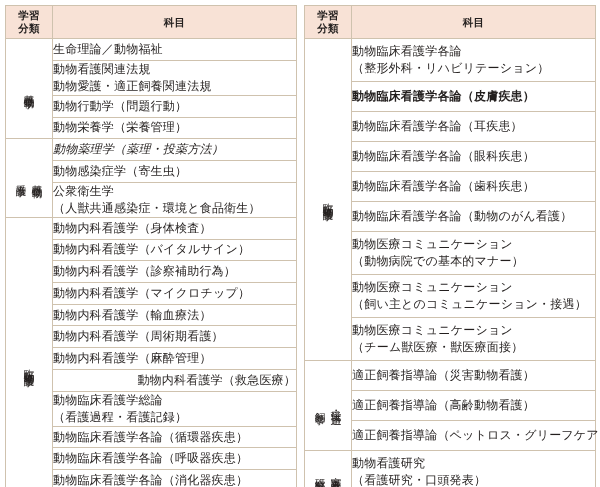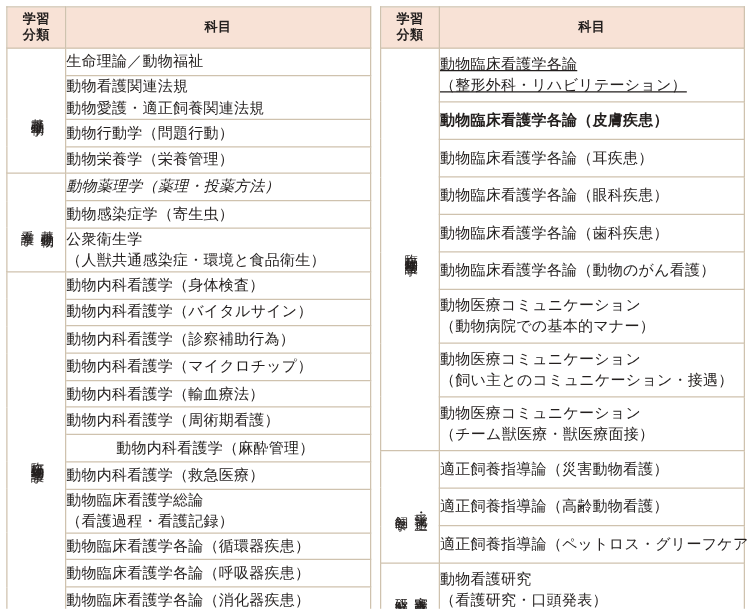--- a/index.html
+++ b/index.html
@@ -199,26 +199,26 @@
             <td class="subj" style="height: 20.7469px;">
               <span class="ln">動物内科看護学（輸血療法）</span>
             </td>
           </tr>
           <tr class="r1">
             <td class="subj" style="height: 20.7469px;">
               <span class="ln">動物内科看護学（周術期看護）</span>
             </td>
           </tr>
           <tr class="r1">
-            <td class="subj" style="height: 20.7469px; padding-left: 40px;">
+            <td class="subj" style="height: 20.7469px;">
               <span class="ln">動物内科看護学（麻酔管理）</span>
             </td>
           </tr>
           <tr class="r1">
-            <td class="subj" style="height: 20.7469px;">
+            <td class="subj" style="height: 20.7469px; text-align: right;">
               <span class="ln">動物内科看護学（救急医療）</span>
             </td>
           </tr>
           <tr class="r2">
             <td class="subj" style="height: 29.7673px;">
               <span class="ln">動物臨床看護学総論</span>
               <span class="ln">（看護過程・看護記録）</span>
             </td>
           </tr>
           <tr class="r1">
@@ -262,21 +262,21 @@
           <th class="subj">科目</th>
         </tr>
       </thead>
       <tbody>
           <tr class="r2">
             <td class="cat" rowspan="9">
               <div class="vert-wrap">
                 <span class="vcol">臨床動物看護学</span>
               </div>
             </td>
-            <td class="subj" style="height: 41.7937px; text-decoration: underline;">
+            <td class="subj" style="height: 41.7937px;">
               <span class="ln">動物臨床看護学各論</span>
               <span class="ln">（整形外科・リハビリテーション）</span>
             </td>
           </tr>
           <tr class="r1">
             <td class="subj" style="height: 29.1289px; font-weight: bold;">
               <span class="ln">動物臨床看護学各論（皮膚疾患）</span>
             </td>
           </tr>
           <tr class="r1">

